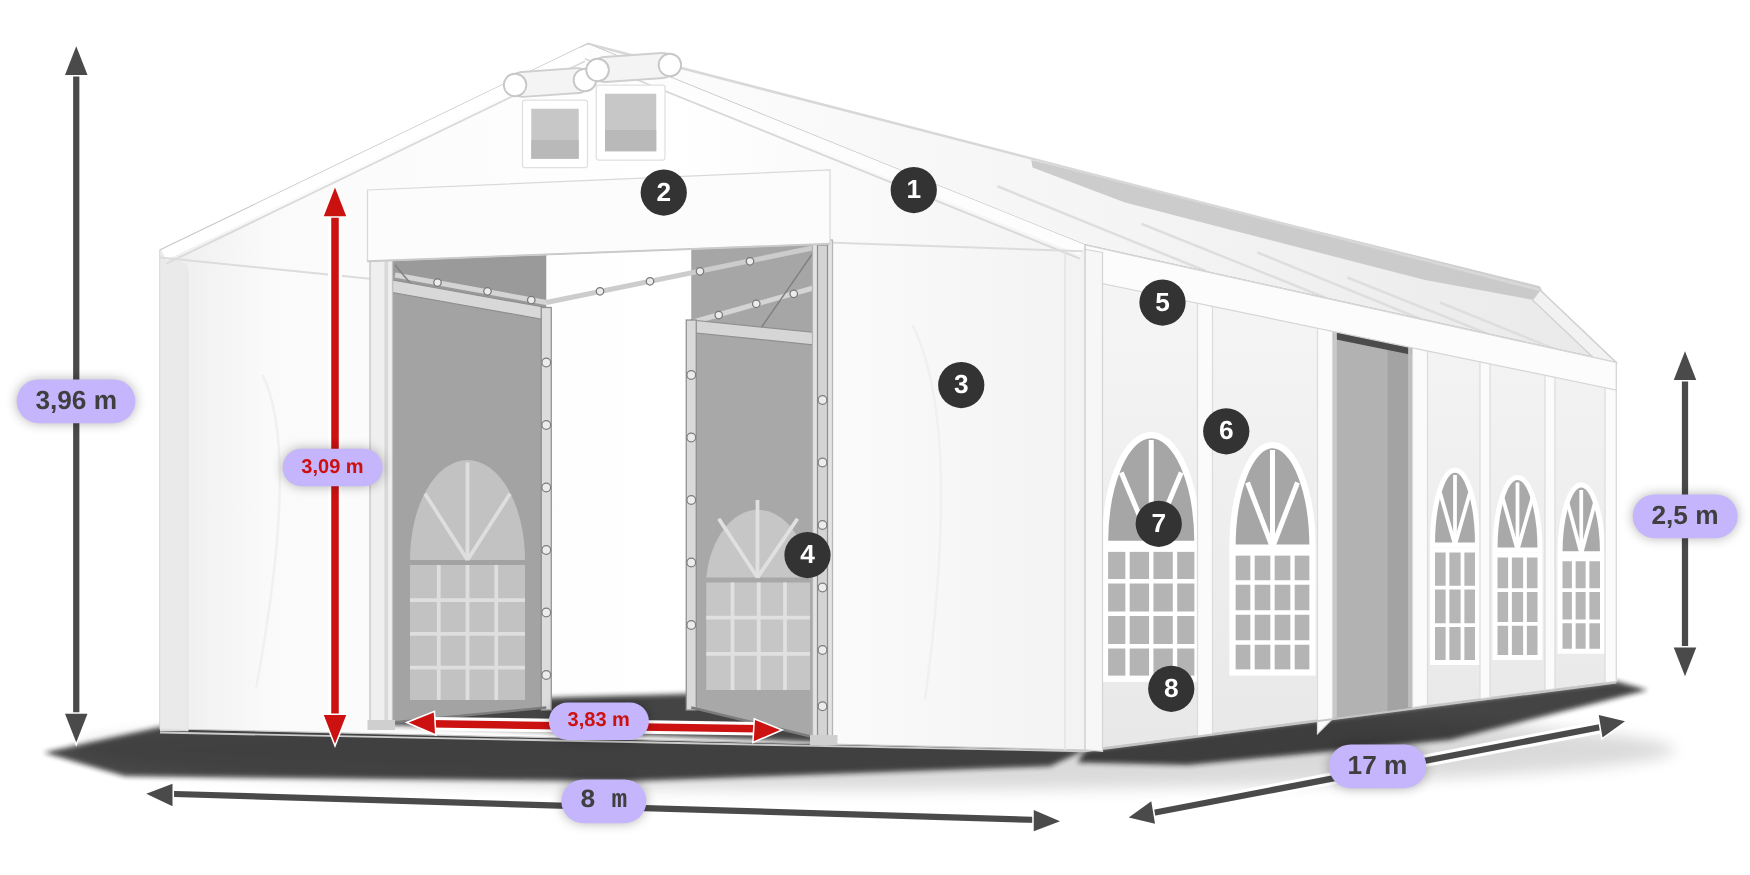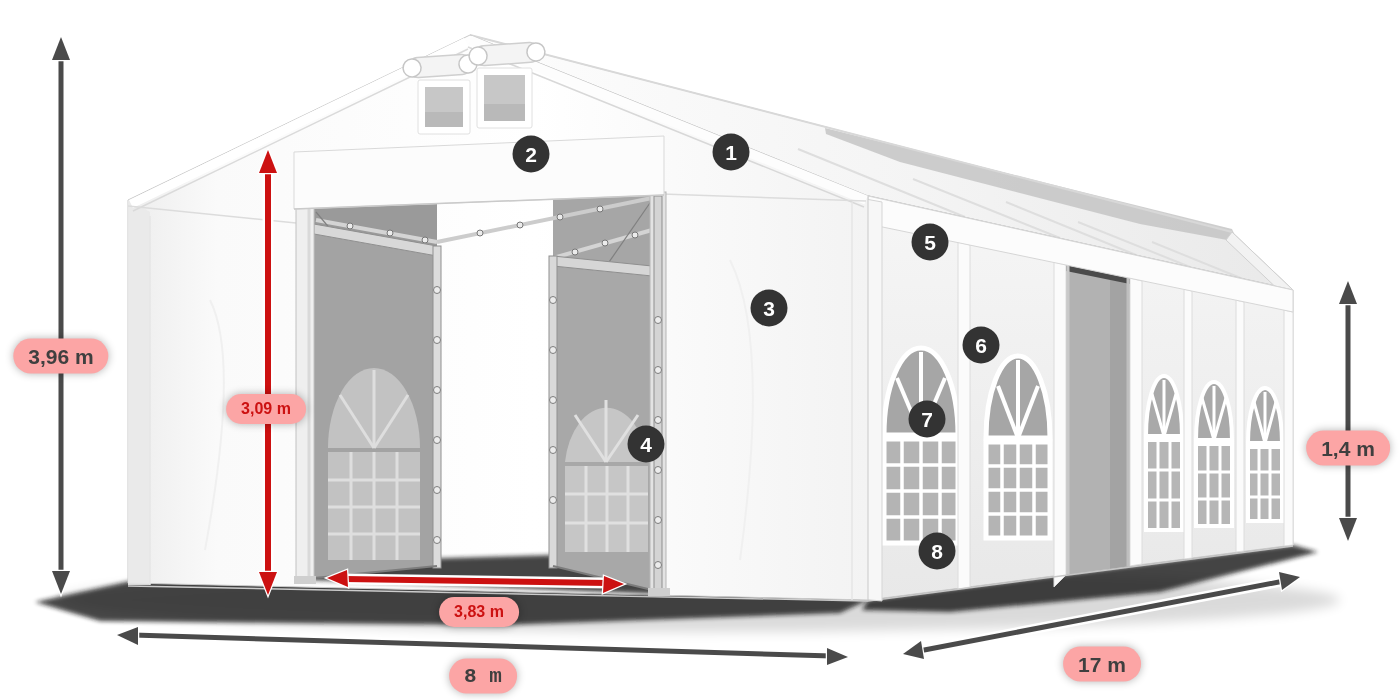--- a/index.html
+++ b/index.html
@@ -3,23 +3,23 @@
 <meta charset="utf-8">
 <style>
   html,body { margin:0; padding:0; background:#ffffff; }
   .stage {
     position:relative; width:1400px; height:700px; background:#ffffff;
     font-family:"Liberation Sans", sans-serif; overflow:hidden;
   }
   .stage svg { position:absolute; left:0; top:0; }
   .pill {
     position:absolute; transform:translate(-50%,-50%);
-    background:#fca5a5; border-radius:22px; padding:7px 15px;
+    background:#c4b5fd; border-radius:22px; padding:7px 15px;
     font-weight:bold; font-size:21px; line-height:1; color:#3f3f3f;
-    box-shadow:0 0 9px rgba(0,0,0,0.30); white-space:nowrap; z-index:5;margin-top:35px;
+    box-shadow:0 0 9px rgba(0,0,0,0.30); white-space:nowrap; z-index:5;
   }
   .pill.red { color:#cc1111; font-size:16px; }
   .marker {
     position:absolute; transform:translate(-50%,-50%);
     width:37px; height:37px; border-radius:50%;
     background:#333333; color:#ffffff; font-weight:bold; font-size:21px;
     display:flex; align-items:center; justify-content:center;
     cursor:pointer; z-index:6; user-select:none;
   }
 </style>
@@ -378,22 +378,22 @@
       <polygon points="327,578 347,570 348,587" fill="#cc1111" stroke="#ffffff" stroke-width="2.5" paint-order="stroke"></polygon>
       <polygon points="624,584 604,576 603,593" fill="#cc1111" stroke="#ffffff" stroke-width="2.5" paint-order="stroke"></polygon>
     </g>
   </g>
 </svg>
 
   <div class="pill" style="left:61px; top:321px;">3,96 m</div>
   <div class="pill red" style="left:266px; top:374px;">3,09 m</div>
   <div class="pill red" style="left:479px; top:577px;text-align:center;">3,83 m</div>
   <div class="pill" style="left:483px; top:641px;font-family:Liberation Mono, monospace;">8 m</div>
-  <div class="pill" style="left:1102px; top:629px;">17 m</div>
-  <div class="pill" style="left:1348px; top:413px;">1,4 m</div>
+  <div class="pill" style="left:1102px; top:613px;">17 m</div>
+  <div class="pill" style="left:1348px; top:413px;">2,5 m</div>
 
   <div class="marker" style="left:731px; top:152px;">1</div>
   <div class="marker" style="left:531px; top:154px;">2</div>
   <div class="marker" style="left:769px; top:308px;">3</div>
   <div class="marker" style="left:646px; top:444px;">4</div>
   <div class="marker" style="left:930px; top:242px;">5</div>
   <div class="marker" style="left:981px; top:345px;">6</div>
   <div class="marker" style="left:927px; top:419px;">7</div>
   <div class="marker" style="left:937px; top:551px;">8</div>
 

